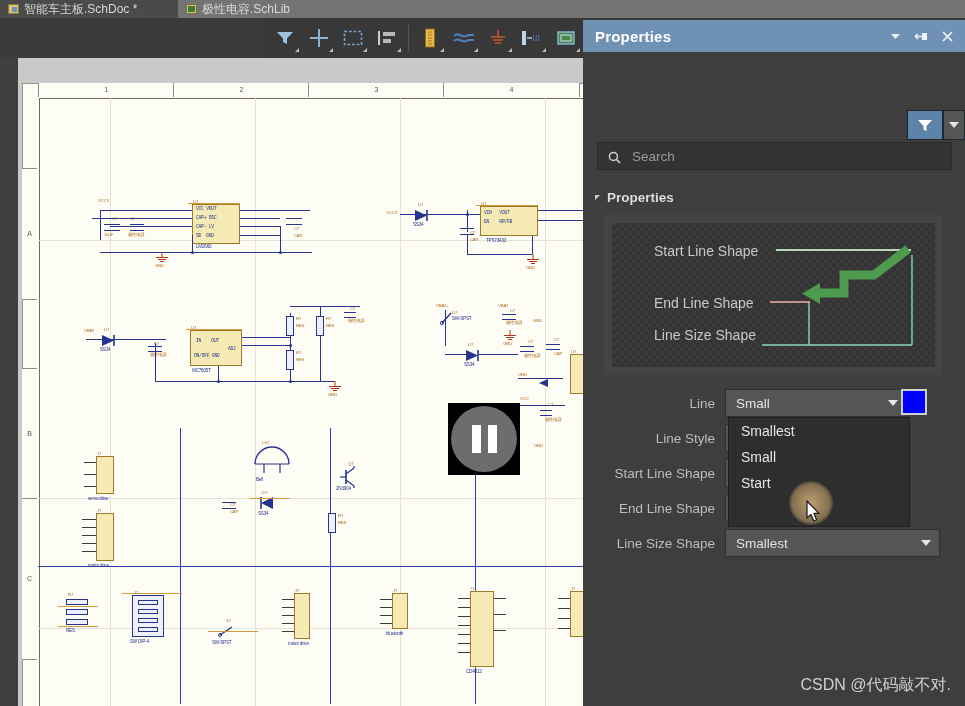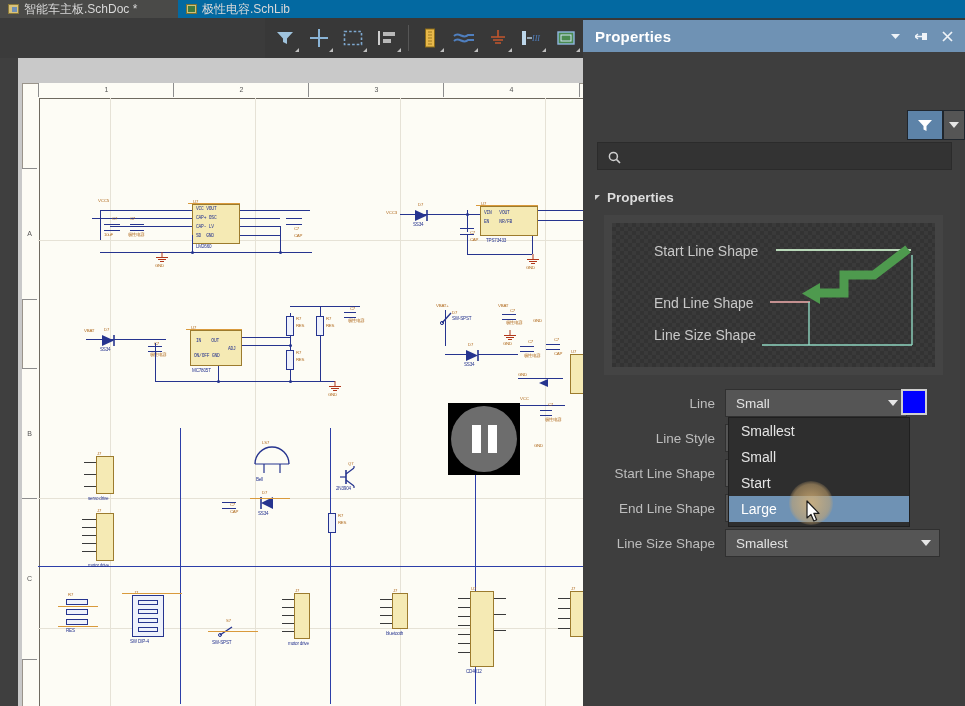--- a/index.html
+++ b/index.html
@@ -5,21 +5,21 @@
   html,body{margin:0;padding:0;}
   body{
     width:965px;height:706px;overflow:hidden;
     background:#2b2b2b;
     font-family:"Liberation Sans","DejaVu Sans",sans-serif;
     -webkit-font-smoothing:antialiased;
   }
   #root{position:relative;width:965px;height:706px;}
 
   
-  .tabbar{position:absolute;left:0;top:0;width:965px;height:18px;background:#0369a1;}
+  .tabbar{position:absolute;left:0;top:0;width:965px;height:18px;background:#737373;}
   .tab{position:absolute;top:0;height:18px;display:flex;align-items:center;gap:5px;
        padding:0 10px 0 8px;font-size:12px;color:#d8d8d8;box-sizing:border-box;}
   .tab.active{background:#4a4a48;}
   .tab .ficon{width:11px;height:10px;position:relative;flex:none;display:block;}
   .tab .ficon.doc{background:#d9c27a;border:1px solid #8c7a3a;box-sizing:border-box;}
   .tab .ficon.doc:after{content:"";position:absolute;right:1px;bottom:1px;width:5px;height:5px;background:#6f8fb5;}
   .tab .ficon.lib{background:#cfc07a;border:1px solid #7d7334;box-sizing:border-box;}
   .tab .ficon.lib:after{content:"";position:absolute;left:1px;top:1px;width:7px;height:6px;background:#3f7a3f;}
   .tab .tlabel{white-space:nowrap;font-size:12px;line-height:18px;}
 
@@ -639,20 +639,21 @@
         <span class="cvt"></span>
       </div>
 
       <div class="searchbox">
         <span class="sico">
           <svg width="13" height="13" viewBox="0 0 13 13">
             <circle cx="5.4" cy="5.4" r="4" fill="none" stroke="#cfcfcf" stroke-width="1.5"></circle>
             <path d="M8.4 8.4 L12 12" stroke="#cfcfcf" stroke-width="1.6"></path>
           </svg>
         </span>
+        <input type="text" placeholder="Search" style="">
       </div>
 
       <div class="sect">
         <span class="tri"></span>
         <span class="stxt">Properties</span>
       </div>
 
       <div class="previewwrap">
         <div class="preview">
           <span class="plab" style="left:42px;top:20px;">Start Line Shape</span>
@@ -721,23 +722,23 @@
         </span>
       </div>
 
     </div>
   </div>
 
   <div class="dropdown">
     <div class="ditem">Smallest</div>
     <div class="ditem">Small</div>
     <div class="ditem">Start</div>
-    <div class="ditem sel">Large</div>
   </div>
   <div class="cursorblob"></div>
   <div class="mousecur">
     <svg width="16" height="24" viewBox="0 0 16 24">
       <path d="M1 1 L1 18 L5 14.4 L7.8 21 L10.6 19.7 L7.9 13.4 L13 13.4 Z" fill="#ffffff" stroke="#1a1a1a" stroke-width="1.2" stroke-linejoin="round"></path>
     </svg>
   </div>
 
+  <div class="watermark">CSDN @代码敲不对.</div>
 
 </div>
 
 </body></html>

